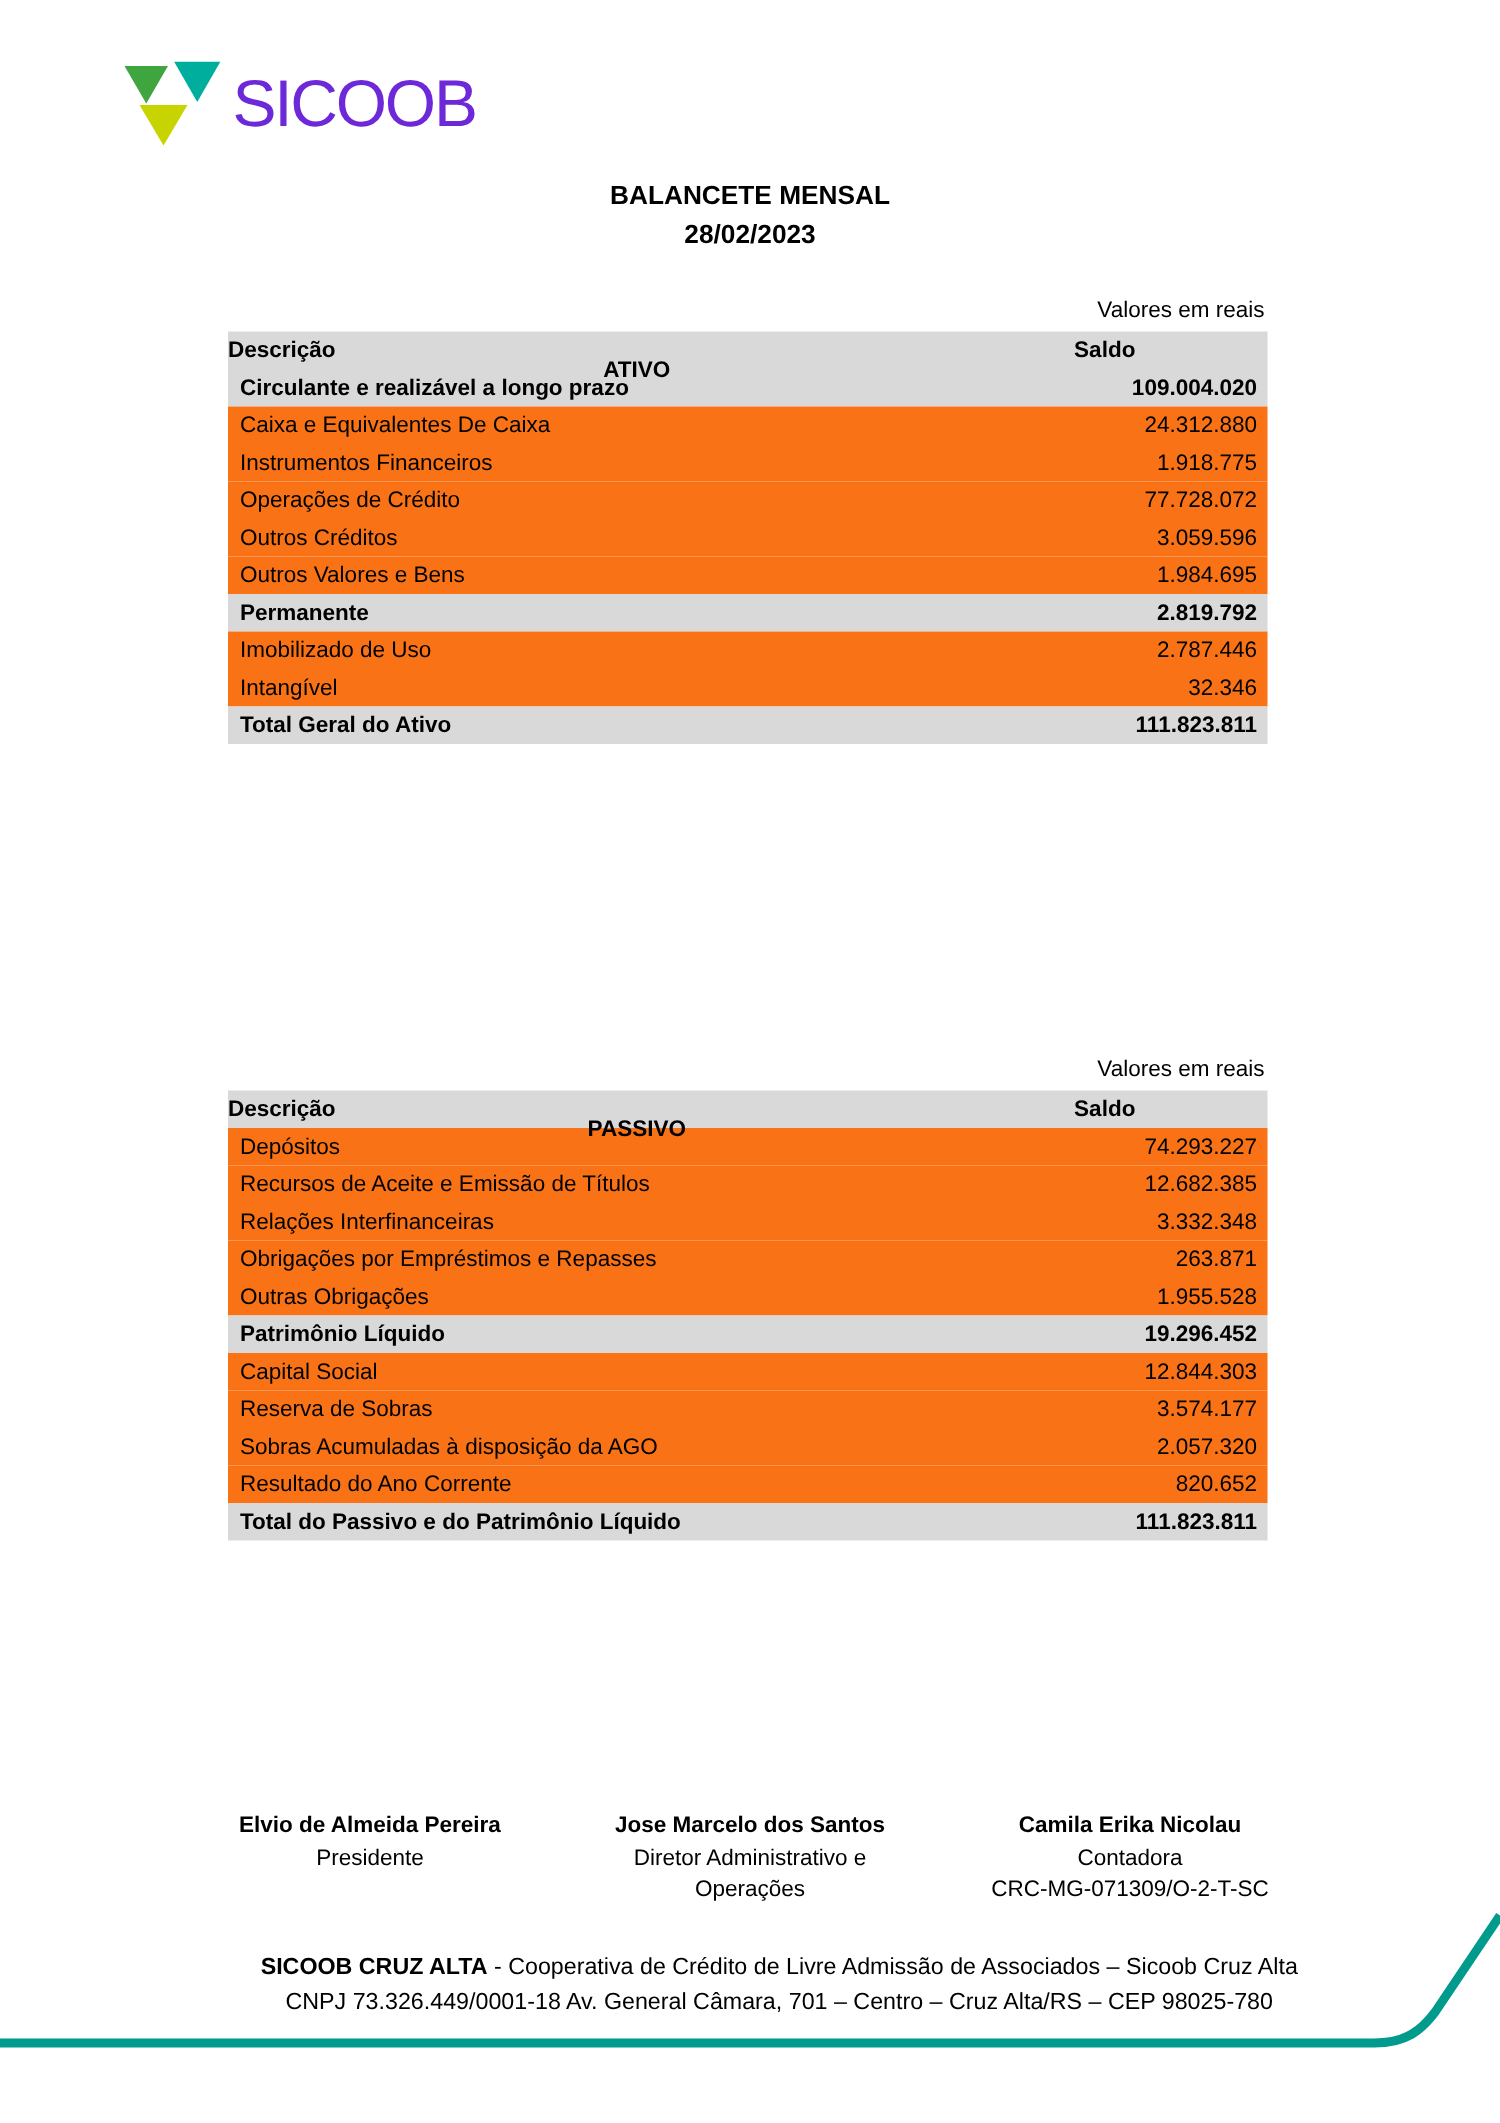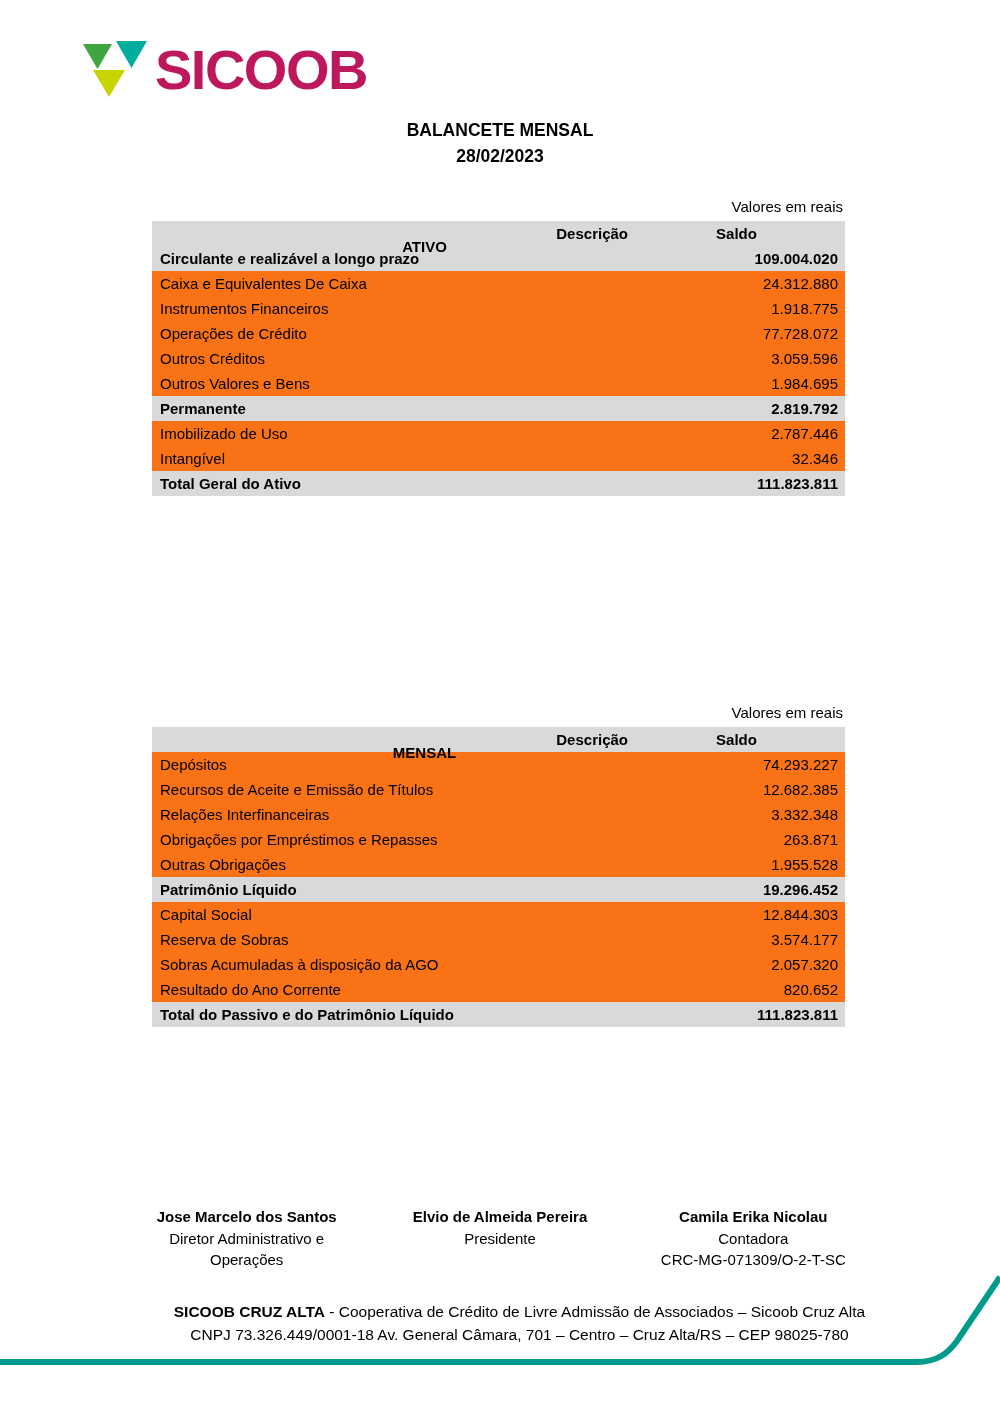--- a/index.html
+++ b/index.html
@@ -19,23 +19,23 @@
   .logo {
     position: absolute;
     left: 83px;
     top: 38px;
     height: 62px;
     display: flex;
     align-items: center;
   }
   .logo-mark { width: 64px; height: 57px; display: block; }
   .brand-text {
-    font-size: 56px;
-    font-weight: bold;
-    color: #be185d;
+    font-size: 44px;
+    font-weight: normal;
+    color: #6d28d9;
     letter-spacing: -1.5px;
     margin-left: 8px;
     line-height: 57px;
   }
 
   
   .doc-title {
     position: absolute;
     top: 117px;
     left: 0;
@@ -54,21 +54,21 @@
   .section-label {
     position: absolute; left: 0; top: 0; width: 545px;
     text-align: center; font-weight: bold; margin-top: 40px;
   }
   .unit-note { position: absolute; right: 2px; top: 0; font-weight: normal; }
   .thead {
     display: flex; background: #d9d9d9;
     height: 25px; line-height: 25px;
     font-weight: bold; font-size: 15px;
   }
-  .thead .c1 { width: 476px; text-align: right; }
+  .thead .c1 { width: 476px; text-align: left; }
   .thead .c2 { flex: 1; text-align: center; }
   .trow { display: flex; height: 25px; line-height: 25px; font-size: 15px; background: #f97316; }
   .trow .lbl { flex: 1; padding-left: 8px; white-space: nowrap; }
   .trow .val { width: 212px; text-align: right; padding-right: 7px; }
   .trow.em { background: #d9d9d9; font-weight: bold; }
 
   
   .signatures {
     position: absolute; top: 1206px; left: 120px; width: 760px;
     display: flex;
@@ -153,21 +153,21 @@
         </div>
         <div class="trow em">
           <span class="lbl">Total Geral do Ativo</span>
           <span class="val">111.823.811</span>
         </div>
       </div>
   </div>
 
   <div class="fin-table t1">
     <div class="caption">
-      <span class="section-label">MENSAL</span>
+      <span class="section-label">PASSIVO</span>
       <span class="unit-note">Valores em reais</span>
     </div>
     <div class="thead">
       <span class="c1">Descrição</span>
       <span class="c2">Saldo</span>
     </div>
     <div>
         <div class="trow">
           <span class="lbl">Depósitos</span>
           <span class="val">74.293.227</span>
@@ -209,30 +209,30 @@
           <span class="val">820.652</span>
         </div>
         <div class="trow em">
           <span class="lbl">Total do Passivo e do Patrimônio Líquido</span>
           <span class="val">111.823.811</span>
         </div>
       </div>
   </div>
 
   <div class="signatures">
+      <div class="sig">
+        <div class="sig-name">Elvio de Almeida Pereira</div>
+        <div>Presidente</div>
+      </div>
       <div class="sig">
         <div class="sig-name">Jose Marcelo dos Santos</div>
         <div>Diretor Administrativo e</div>
         <div>Operações</div>
       </div>
       <div class="sig">
-        <div class="sig-name">Elvio de Almeida Pereira</div>
-        <div>Presidente</div>
-      </div>
-      <div class="sig">
         <div class="sig-name">Camila Erika Nicolau</div>
         <div>Contadora</div>
         <div>CRC-MG-071309/O-2-T-SC</div>
       </div>
     </div>
 
   <div class="footer">
     <div><span class="b">SICOOB CRUZ ALTA</span><span> - Cooperativa de Crédito de Livre Admissão de Associados – Sicoob Cruz Alta</span></div>
     <div>CNPJ 73.326.449/0001-18 Av. General Câmara, 701 – Centro – Cruz Alta/RS – CEP 98025-780</div>
   </div>

